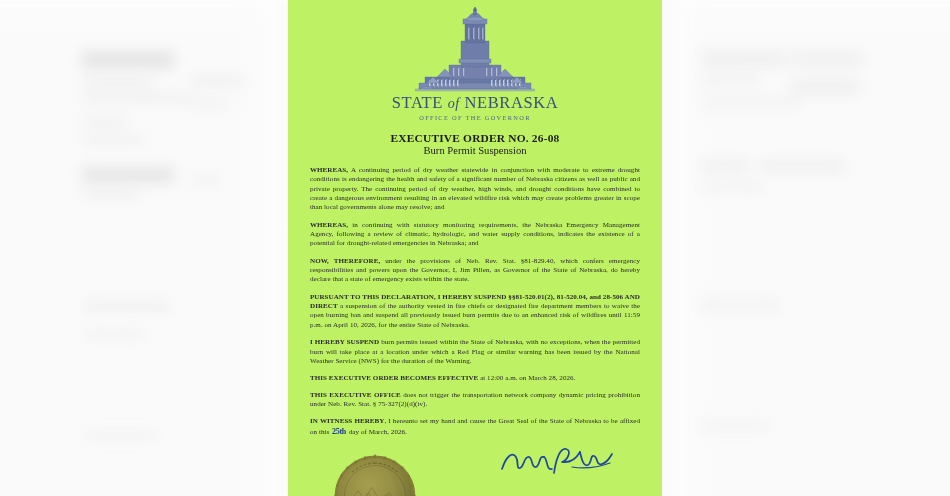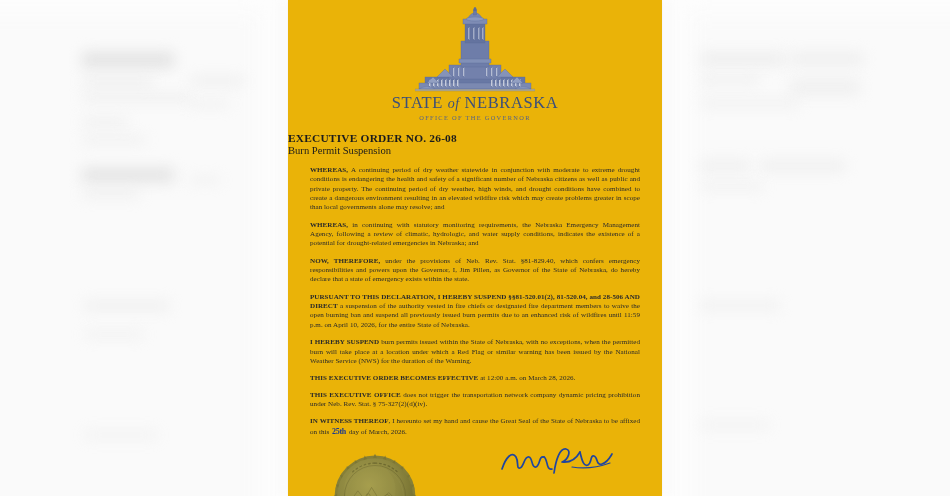--- a/index.html
+++ b/index.html
@@ -42,21 +42,21 @@
     filter: blur(6px);
   }
 
   
   #document-sheet {
     position: absolute;
     left: 288px;
     top: 0;
     width: 374px;
     height: 496px;
-    background: #eab308;
+    background: #bef264;
     box-shadow: 0 0 2px rgba(0,0,0,0.05);
     overflow: hidden;
   }
 
   
   .letterhead {
     text-align: center;
     padding-top: 7px;
   }
   .capitol-engraving {
@@ -85,21 +85,21 @@
   }
   .lincoln {
     font-size: 12.5px;
     letter-spacing: 1.4px;
     color: #3f5180;
     margin-top: 9px;
   }
 
   
   .order-title-block {
-    text-align: left;
+    text-align: center;
     margin-top: 11px;
     color: #1c1c1c;
   }
   .order-number {
     font-size: 11.4px;
     font-weight: bold;
     letter-spacing: 0.2px;
   }
   .order-subject {
     font-size: 10.6px;
@@ -295,21 +295,21 @@
     <p class="para"><span class="lead">NOW, THEREFORE,</span><span> under the provisions of Neb. Rev. Stat. §81-829.40, which confers emergency responsibilities and powers upon the Governor, I, Jim Pillen, as Governor of the State of Nebraska, do hereby declare that a state of emergency exists within the state.</span></p>
 
     <p class="para"><span class="lead-caps">PURSUANT TO THIS DECLARATION, I HEREBY SUSPEND §§81-520.01(2), 81-520.04, and 28-506 AND DIRECT</span><span> a suspension of the authority vested in fire chiefs or designated fire department members to waive the open burning ban and suspend all previously issued burn permits due to an enhanced risk of wildfires until 11:59 p.m. on April 10, 2026, for the entire State of Nebraska.</span></p>
 
     <p class="para"><span class="lead-caps">I HEREBY SUSPEND</span><span> burn permits issued within the State of Nebraska, with no exceptions, when the permitted burn will take place at a location under which a Red Flag or similar warning has been issued by the National Weather Service (NWS) for the duration of the Warning.</span></p>
 
     <p class="para tight"><span class="lead-caps">THIS EXECUTIVE ORDER BECOMES EFFECTIVE</span><span> at 12:00 a.m. on March 28, 2026.</span></p>
 
     <p class="para"><span class="lead-caps">THIS EXECUTIVE OFFICE</span><span> does not trigger the transportation network company dynamic pricing prohibition under Neb. Rev. Stat. § 75-327(2)(d)(iv).</span></p>
 
-    <p class="para"><span class="lead-caps">IN WITNESS THEREOF</span><span>, I hereunto set my hand and cause the Great Seal of the State of Nebraska to be affixed on this </span><span class="handwritten-date">25th</span><span> day of March, 2026.</span></p>
+    <p class="para"><span class="lead-caps">IN WITNESS HEREBY</span><span>, I hereunto set my hand and cause the Great Seal of the State of Nebraska to be affixed on this </span><span class="handwritten-date">25th</span><span> day of March, 2026.</span></p>
   </div>
 
   <div class="signature-area">
 
     <svg class="state-seal" viewBox="0 0 100 100">
       <defs>
         <radialGradient id="sealGrad" cx="42%" cy="36%" r="68%">
           <stop offset="0%" stop-color="#a49c4c"></stop>
           <stop offset="58%" stop-color="#8d8740"></stop>
           <stop offset="100%" stop-color="#6f6a2c"></stop>

